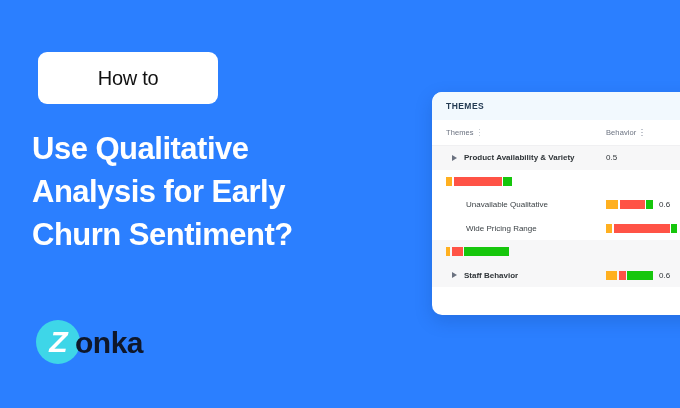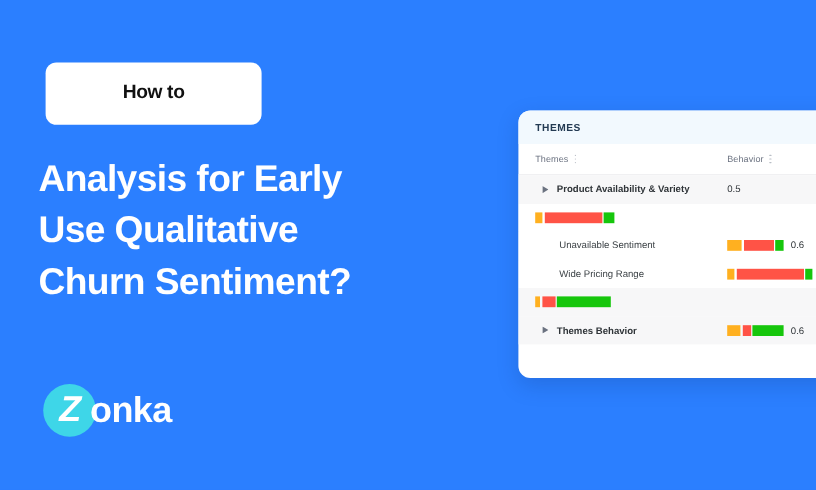--- a/index.html
+++ b/index.html
@@ -31,22 +31,22 @@
     width: 180px;
     height: 52px;
     background: #FFFFFF;
     border-radius: 9px;
     display: flex;
     align-items: center;
     justify-content: center;
     box-sizing: border-box;
   }
   .badge-label {
-    font-size: 16px;
-    font-weight: bold;
+    font-size: 20px;
+    font-weight: normal;
     color: #111111;
     letter-spacing: -0.3px;
     line-height: 1;
   }
 
   .headline {
     position: absolute;
     left: 32px;
     top: 128px;
     width: 380px;
@@ -96,21 +96,21 @@
     justify-content: center;
     color: #FFFFFF;
     font-size: 30px;
     font-weight: bold;
     font-style: italic;
     letter-spacing: -1px;
     line-height: 1;
   }
   .logo-word {
     margin-left: -5px;
-    color: #ffffff;
+    color: #0f172a;
     font-size: 30px;
     font-weight: bold;
     letter-spacing: -0.5px;
     line-height: 1;
     position: relative;
     top: 1px;
   }
 
   
   .card {
@@ -246,22 +246,22 @@
 </head>
 <body>
 
 <div id="canvas">
 
   <div class="badge">
     <span class="badge-label">How to</span>
   </div>
 
   <div class="headline">
+    <span class="headline-line">Use Qualitative</span>
     <span class="headline-line">Analysis for Early</span>
-    <span class="headline-line">Use Qualitative</span>
     <span class="headline-line">Churn Sentiment?</span>
   </div>
 
   <div class="logo">
     <span class="logo-mark">
       <span class="logo-circle"></span>
       <span class="logo-z">Z</span>
     </span>
     <span class="logo-word">onka</span>
   </div>
@@ -313,21 +313,21 @@
             <span class="seg" style="width:6px;background:#FFB020"></span>
             <span class="seg" style="width:48px;background:#FF5346"></span>
             <span class="seg" style="width:9px;background:#16C60C"></span>
           </span>
           <span class="score"></span>
         </div>
       </div>
 
       <div class="row child">
         <div class="row-label-cell">
-          <span class="row-label">Unavailable Sentiment</span>
+          <span class="row-label">Unavailable Qualitative</span>
         </div>
         <div class="row-value-cell">
           <span class="sentiment-bar">
             <span class="seg" style="width:12px;background:#FFB020"></span>
             <span class="seg" style="width:25px;background:#FF5346"></span>
             <span class="seg" style="width:7px;background:#16C60C"></span>
           </span>
           <span class="score">0.6</span>
         </div>
       </div>
@@ -357,21 +357,21 @@
         </div>
       </div>
 
       <div class="row parent">
         <div class="row-label-cell">
           <span class="caret">
             <svg width="5" height="6" viewBox="0 0 5 6">
                 <polygon points="0,0 5,3 0,6" fill="#6B7280"></polygon>
               </svg>
           </span>
-          <span class="row-label">Themes Behavior</span>
+          <span class="row-label">Staff Behavior</span>
         </div>
         <div class="row-value-cell">
           <span class="sentiment-bar">
             <span class="seg" style="width:11px;background:#FFB020"></span>
             <span class="seg" style="width:7px;background:#FF5346"></span>
             <span class="seg" style="width:26px;background:#16C60C"></span>
           </span>
           <span class="score">0.6</span>
         </div>
       </div>

